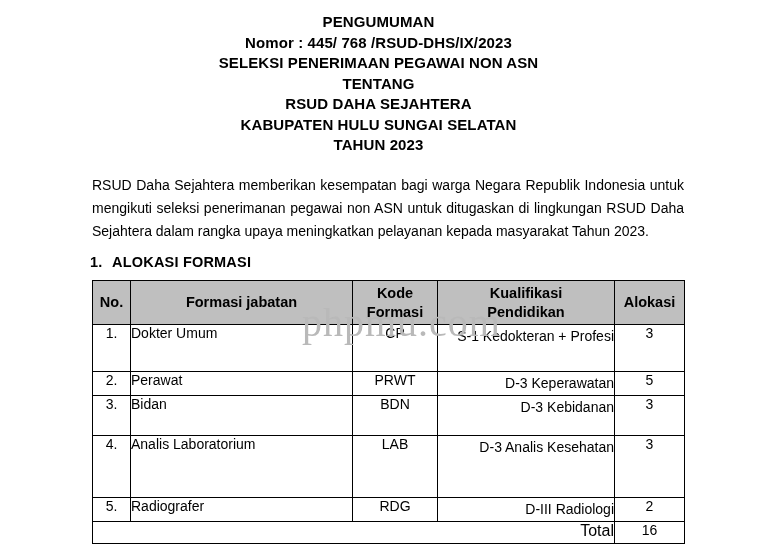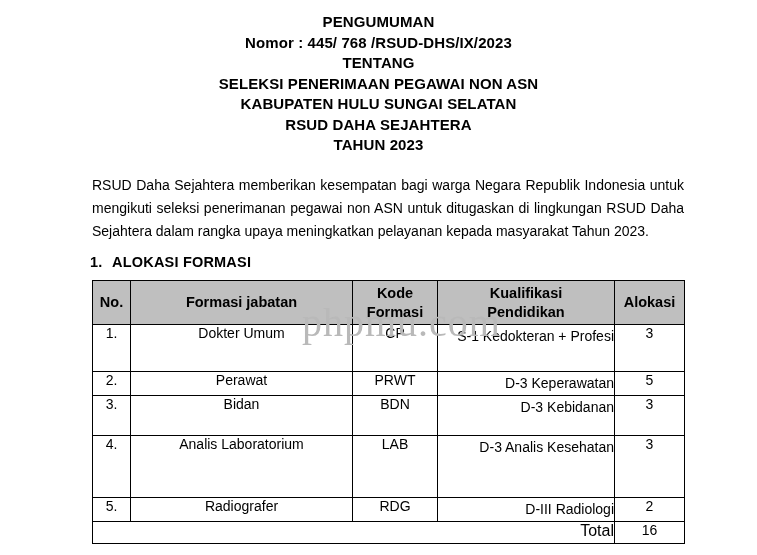--- a/index.html
+++ b/index.html
@@ -99,21 +99,21 @@
   .col-jab    { width: 222px; }
   .col-kode   { width: 85px; }
   .col-kual   { width: 177px; }
   .col-alok   { width: 70px; }
 
   .cell-no {
     text-align: center;
     padding-top: 5px;
   }
   .cell-jab {
-    text-align: center;
+    text-align: left;
     padding: 5px 0 0 8px;
   }
   .cell-kode {
     text-align: center;
     padding-top: 5px;
   }
   .cell-kual {
     text-align: right;
     padding: 5px 4px 0 7px;
     line-height: 23px;
@@ -155,24 +155,24 @@
   }
 </style>
 </head>
 <body>
 
 <div id="page">
 
   <div class="doc-header">
     <div class="hline">PENGUMUMAN</div>
     <div class="hline">Nomor : 445/ 768 /RSUD-DHS/IX/2023</div>
+    <div class="hline">SELEKSI PENERIMAAN PEGAWAI NON ASN</div>
     <div class="hline">TENTANG</div>
-    <div class="hline">SELEKSI PENERIMAAN PEGAWAI NON ASN</div>
+    <div class="hline">RSUD DAHA SEJAHTERA</div>
     <div class="hline">KABUPATEN HULU SUNGAI SELATAN</div>
-    <div class="hline">RSUD DAHA SEJAHTERA</div>
     <div class="hline">TAHUN 2023</div>
   </div>
 
   <p class="intro">RSUD Daha Sejahtera memberikan kesempatan bagi warga Negara Republik Indonesia untuk mengikuti seleksi penerimanan pegawai non ASN untuk ditugaskan di lingkungan RSUD Daha Sejahtera dalam rangka upaya meningkatkan pelayanan kepada masyarakat Tahun 2023.</p>
 
   <div class="section-heading">
     <span class="sh-num">1.</span><span>ALOKASI FORMASI</span>
   </div>
 
   <div class="watermark">phpmu.com</div>

